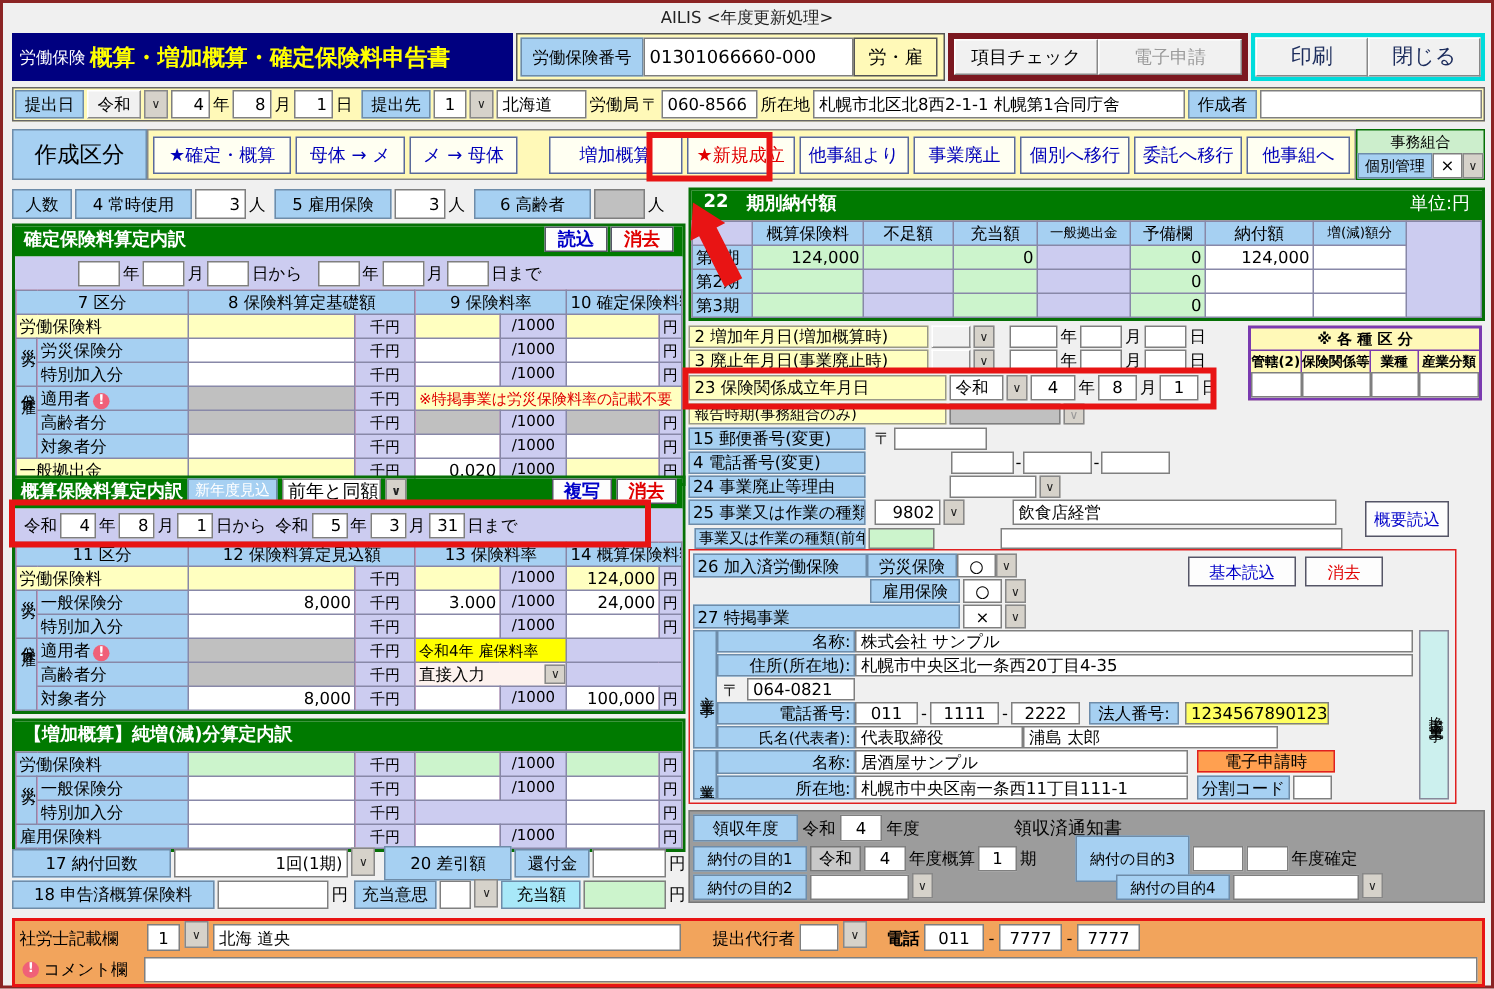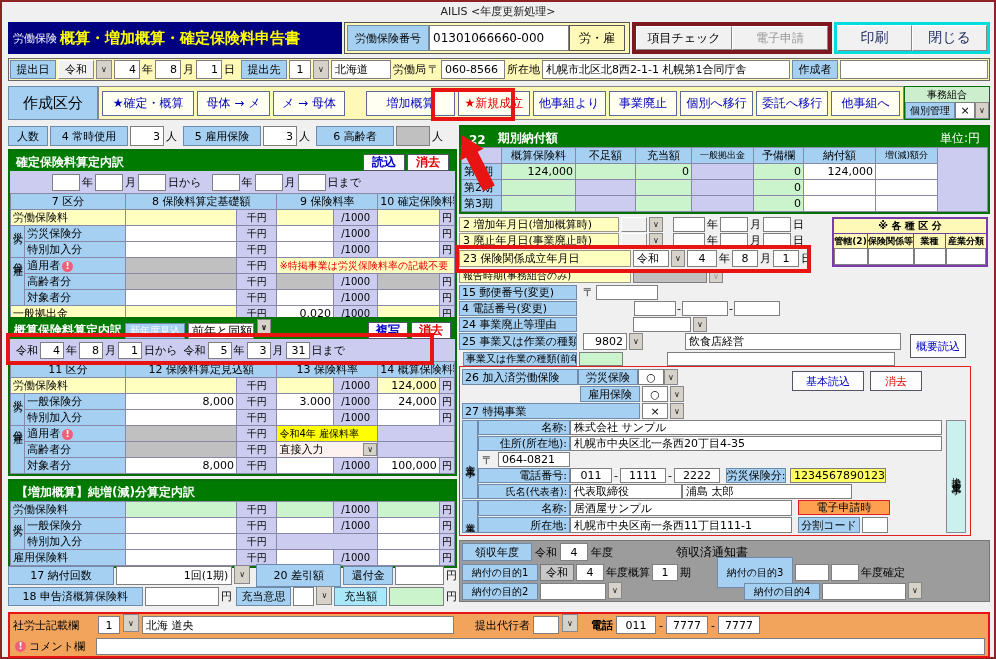--- a/index.html
+++ b/index.html
@@ -11,21 +11,21 @@
 .lb{background:#a6d0f2;border:1px solid #6e8ca9;display:flex;align-items:center;justify-content:center;white-space:nowrap;overflow:hidden}
 .f{background:#fff;border:1px solid #7f7f7f;display:flex;align-items:center;padding:0 3px;white-space:nowrap;overflow:hidden}
 .fy{background:#ffffc0}.fg{background:#c0c0c0}.fgr{background:#ccf4cc}
 .num{justify-content:flex-end}.ctr{justify-content:center}
 .dd{background:#d6d2ca;border:1px solid #888;width:16px;align-self:stretch;display:flex;align-items:center;justify-content:center;font-size:8px;color:#222;flex:none}
 .t{white-space:nowrap}
 .btn{background:#f1f1f1;border:1px solid #888;border-top-color:#fff;border-left-color:#fff;display:flex;align-items:center;justify-content:center;white-space:nowrap}
 .ybtn{background:#fffff2;border:1px solid #5a6a9a;color:#0000b8;display:flex;align-items:center;justify-content:center;white-space:nowrap;font-size:12px}
 .wbtn{background:#fdfdfd;border:1px solid #556;color:#0000c8;display:flex;align-items:center;justify-content:center;white-space:nowrap}
 .red{color:#e00000}
-.gbar{background:#007a00;color:#fff;font-weight:bold;display:flex;align-items:flex-end}
+.gbar{background:#007a00;color:#fff;font-weight:bold;display:flex;align-items:flex-start}
 table{border-collapse:collapse;table-layout:fixed;width:100%;background:#f9a8d4}
 td{border:1px solid #8888a8;font-size:11px;padding:0 2px;height:15px;overflow:hidden;white-space:nowrap}
 td.hd{background:#a6d0f2;text-align:center}
 td.lbl{background:#a6d0f2}
 td.y{background:#ffffc0}
 td.u{background:#ccccf0;text-align:center;font-size:10px}
 td.w{background:#fff}
 td.g{background:#c0c0c0}
 td.gr{background:#ccf4cc}
 td.lv{background:#ccccf0}
@@ -523,21 +523,21 @@
   </div>
   <div class="p fx" style="left:457px;top:315px;height:15px;gap:2px">
     <div class="lb" style="width:118px;height:15px;justify-content:flex-start;padding-left:2px">24 事業廃止等理由</div>
     <div class="f" style="width:58px;height:15px;margin-left:54px"></div>
     <span class="dd" style="height:15px;width:14px">∨</span>
   </div>
   <div class="p fx" style="left:457px;top:331px;height:17px;gap:2px">
     <div class="lb" style="width:118px;height:17px;justify-content:flex-start;padding-left:2px">25 事業又は作業の種類</div>
     <div class="f num" style="width:44px;height:17px;margin-left:4px">9802</div>
     <span class="dd" style="height:17px;width:14px">∨</span>
-    <div class="f" style="width:216px;height:17px;margin-left:40px">飲食店経営</div>
+    <div class="f" style="width:216px;height:17px;margin-left:30px">飲食店経営</div>
   </div>
   <div class="p fx" style="left:461px;top:350px;height:14px;gap:2px">
     <div class="lb s10" style="width:114px;height:14px;justify-content:flex-start;padding-left:2px">事業又は作業の種類(前年)</div>
     <div class="f fgr" style="width:44px;height:14px"></div>
     <div class="f" style="width:228px;height:14px;margin-left:42px"></div>
   </div>
   <div class="p wbtn" style="left:908px;top:332px;width:56px;height:24px">概要読込</div>
 
   <div class="p" style="left:830px;top:215px;width:156px;border:2px solid #7a3ab0;background:#fff9b8">
     <div class="fx ctr s10" style="height:14px;justify-content:center;font-weight:bold">※ 各 種 区 分</div>
@@ -583,21 +583,21 @@
     <span class="p t" style="left:22px;top:86px">〒</span>
     <div class="p f" style="left:38px;top:85px;width:72px;height:15px">064-0821</div>
     <div class="p lb" style="left:18px;top:101px;width:92px;height:15px;justify-content:flex-end;padding-right:2px">電話番号:</div>
     <div class="p fx" style="left:110px;top:101px;height:15px;gap:2px">
       <div class="f ctr" style="width:42px;height:15px">011</div>
       <span class="t">-</span>
       <div class="f ctr" style="width:46px;height:15px">1111</div>
       <span class="t">-</span>
       <div class="f ctr" style="width:46px;height:15px">2222</div>
     </div>
-    <div class="p lb" style="left:266px;top:101px;width:60px;height:15px">労災保険分:</div>
+    <div class="p lb" style="left:266px;top:101px;width:60px;height:15px">法人番号:</div>
     <div class="p f" style="left:330px;top:101px;width:96px;height:15px;background:#ffff60">1234567890123</div>
     <div class="p lb s10" style="left:18px;top:117px;width:92px;height:15px;justify-content:flex-end;padding-right:2px">氏名(代表者):</div>
     <div class="p f" style="left:110px;top:117px;width:112px;height:15px">代表取締役</div>
     <div class="p f" style="left:222px;top:117px;width:170px;height:15px">浦島 太郎</div>
     <div class="p ctr fx vt s10" style="left:486px;top:53px;width:20px;height:113px;background:#ccf0ee;border:1px solid #889;justify-content:center">事業主書換</div>
 
     <div class="p lb vt s10" style="left:2px;top:133px;width:16px;height:33px">事業</div>
     <div class="p lb" style="left:18px;top:133px;width:92px;height:16px;justify-content:flex-end;padding-right:2px">名称:</div>
     <div class="p f" style="left:110px;top:133px;width:222px;height:16px">居酒屋サンプル</div>
     <div class="p ctr fx" style="left:338px;top:133px;width:92px;height:15px;background:#ffa050;border:1px solid #e02020;justify-content:center">電子申請時</div>

